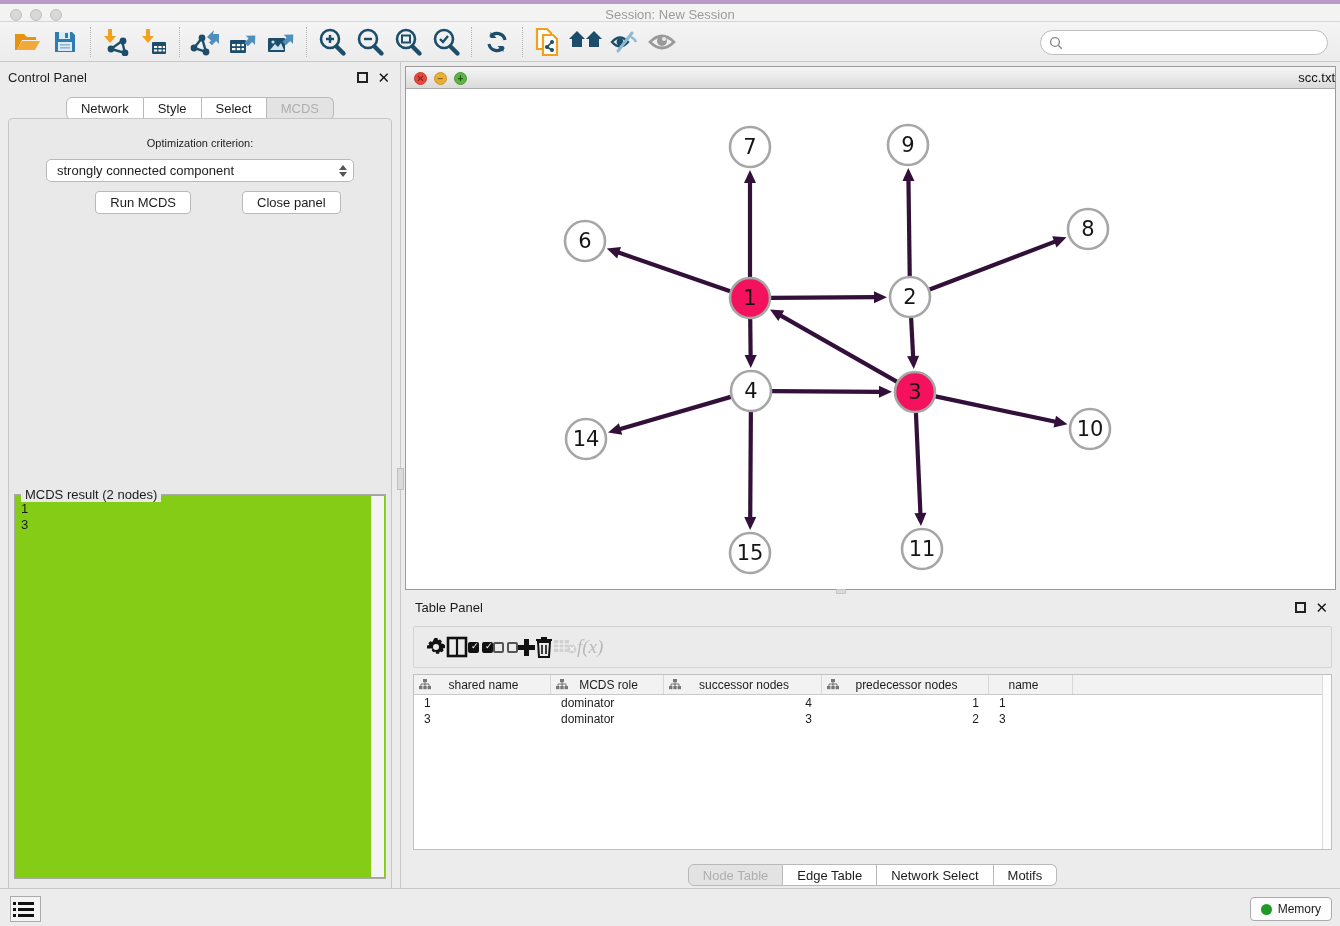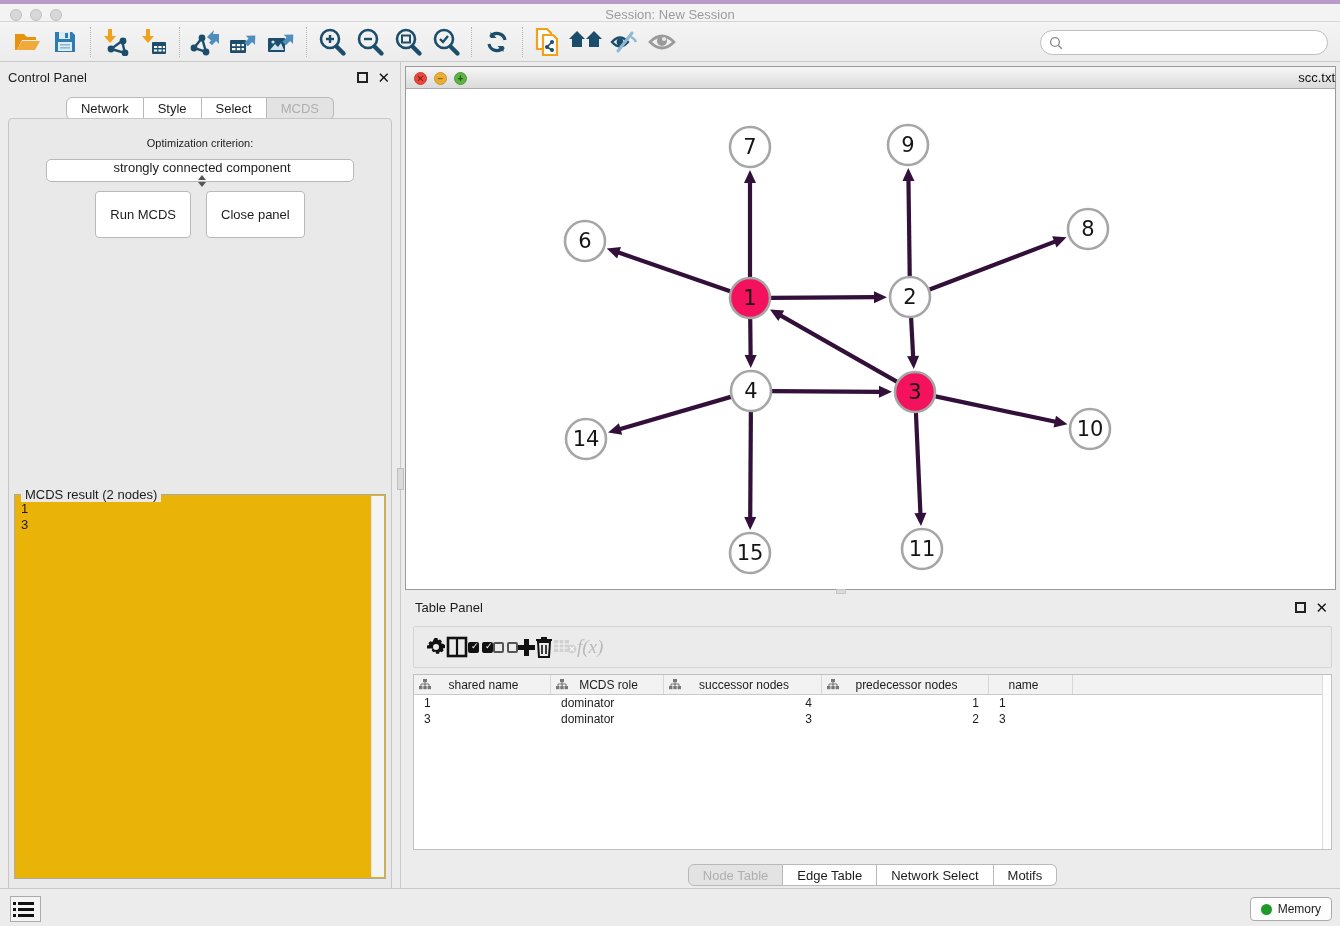--- a/index.html
+++ b/index.html
@@ -34,28 +34,28 @@
   .tabstrip{display:flex;justify-content:center;position:absolute;left:0;right:0;}
   .tab{background:#fff;border:1px solid #B9B9B9;border-left:none;padding:3px 14px;font-size:13px;color:#1c1c1c;}
   .tab:first-child{border-left:1px solid #B9B9B9;border-radius:6px 0 0 6px;}
   .tab:last-child{border-radius:0 6px 6px 0;}
   .tab.selected{background:#E3E3E3;color:#AFAFAF;}
   #cp-tabs{top:35px;}
   #cp-box{position:absolute;left:8px;top:56px;width:384px;height:820px;background:#E9E9E9;
     border:1px solid #C6C6C6;border-radius:4px;}
   #opt-label{position:absolute;left:0;right:0;top:18px;text-align:center;font-size:11px;}
   #criterion-select{position:absolute;left:37px;top:40px;width:308px;height:23px;background:#fff;
-    border:1px solid #B9B9B9;border-radius:5px;display:flex;align-items:center;padding:0 6px 0 10px;font-size:13px;flex-direction:column;}
+    border:1px solid #B9B9B9;border-radius:5px;display:flex;align-items:center;padding:0 6px 0 10px;font-size:13px;}
   #criterion-select .grow{flex:1;}
   .updown{display:flex;flex-direction:column;gap:2px;align-items:center;}
   .updown .up{width:0;height:0;border-left:4px solid transparent;border-right:4px solid transparent;border-bottom:5px solid #555;}
   .updown .down{width:0;height:0;border-left:4px solid transparent;border-right:4px solid transparent;border-top:5px solid #555;}
   #cp-buttons{position:absolute;left:0;right:0;top:72px;display:flex;justify-content:center;gap:15px;}
-  .btn{background:#fff;border:1px solid #B9B9B9;border-radius:4px;padding:15px 14px;font-size:13px;color:#1c1c1c;}
-  #mcds-result{position:absolute;left:5px;top:375px;width:372px;height:385px;border:1px solid #A9A9A9;background:#eab308;}
+  .btn{background:#fff;border:1px solid #B9B9B9;border-radius:4px;padding:3px 14px;font-size:13px;color:#1c1c1c;margin-left:36px;}
+  #mcds-result{position:absolute;left:5px;top:375px;width:372px;height:385px;border:1px solid #A9A9A9;background:#84cc16;}
   #mcds-legend{position:absolute;top:-8px;left:6px;background:#E9E9E9;padding:0 4px;font-size:13px;}
   #mcds-lines{position:absolute;left:6px;top:6px;right:16px;bottom:4px;font-size:13px;line-height:16px;white-space:pre;}
   #mcds-scroll{position:absolute;right:1px;top:1px;bottom:1px;width:13px;background:#F4F4F4;border-left:1px solid #E2E2E2;}
   
   #net-window{position:absolute;left:405px;top:66px;width:931px;height:524px;background:#fff;
     border:1px solid #9A9A9A;}
   #net-titlebar{position:absolute;left:0;top:0;right:0;height:22px;
     background:linear-gradient(#F6F6F6,#DADADA);border-bottom:1px solid #ABABAB;}
   #net-title{position:absolute;left:0;right:0;top:3px;text-align:right;font-size:13px;color:#111;}
   .tl{position:absolute;top:5px;width:13px;height:13px;border-radius:50%;font-size:10px;font-weight:bold;

